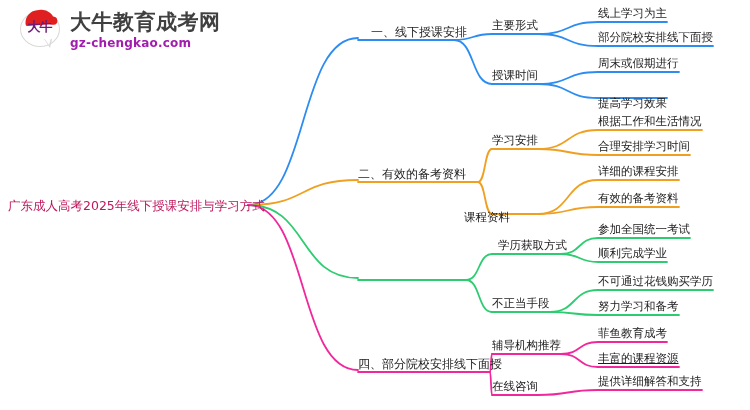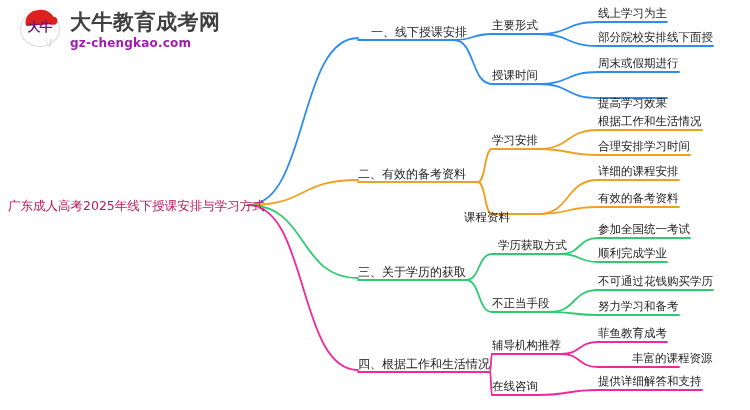--- a/index.html
+++ b/index.html
@@ -160,26 +160,25 @@
     <div class="node lvl2" style="left: 492px; top: 68px;">授课时间</div>
     <div class="node leaf" style="left: 598px; top: 56px;">周末或假期进行</div>
     <div class="node leaf" style="left: 598px; top: 82px; margin-top: 14px;">提高学习效果</div>
     <div class="node lvl1" style="left: 358px; top: 166px;">二、有效的备考资料</div>
     <div class="node lvl2" style="left: 492px; top: 133px;">学习安排</div>
     <div class="node leaf" style="left: 598px; top: 139px;">合理安排学习时间</div>
     <div class="node leaf" style="left: 598px; top: 114px;">根据工作和生活情况</div>
     <div class="node lvl2" style="left: 464px; top: 198px; margin-top: 12px;">课程资料</div>
     <div class="node leaf" style="left: 598px; top: 164px;">详细的课程安排</div>
     <div class="node leaf" style="left: 598px; top: 191px;">有效的备考资料</div>
-    <div class="node lvl1" style="left: 358px; top: 264px;">三、关于学历的获取</div>
     <div class="node lvl2" style="left: 492px; top: 238px; margin-left: 6px;">学历获取方式</div>
     <div class="node leaf" style="left: 598px; top: 222px;">参加全国统一考试</div>
     <div class="node leaf" style="left: 598px; top: 246px;">顺利完成学业</div>
     <div class="node lvl2" style="left: 492px; top: 296px;">不正当手段</div>
     <div class="node leaf" style="left: 598px; top: 274px;">不可通过花钱购买学历</div>
     <div class="node leaf" style="left: 598px; top: 299px;">努力学习和备考</div>
-    <div class="node lvl1" style="left: 358px; top: 356px;">四、根据工作和生活情况</div>
+    <div class="node lvl1" style="left: 358px; top: 356px;">四、部分院校安排线下面授</div>
     <div class="node lvl2" style="left: 492px; top: 338px;">辅导机构推荐</div>
     <div class="node leaf" style="left: 598px; top: 326px; font-family: Liberation Mono, monospace;">菲鱼教育成考</div>
-    <div class="node leaf" style="left: 632px; top: 351px;">丰富的课程资源</div>
+    <div class="node leaf" style="left: 598px; top: 351px; text-decoration: underline;">丰富的课程资源</div>
     <div class="node lvl2" style="left: 492px; top: 379px;">在线咨询</div>
     <div class="node leaf" style="left: 598px; top: 374px;">提供详细解答和支持</div>
   </div>
 
 </body></html>

